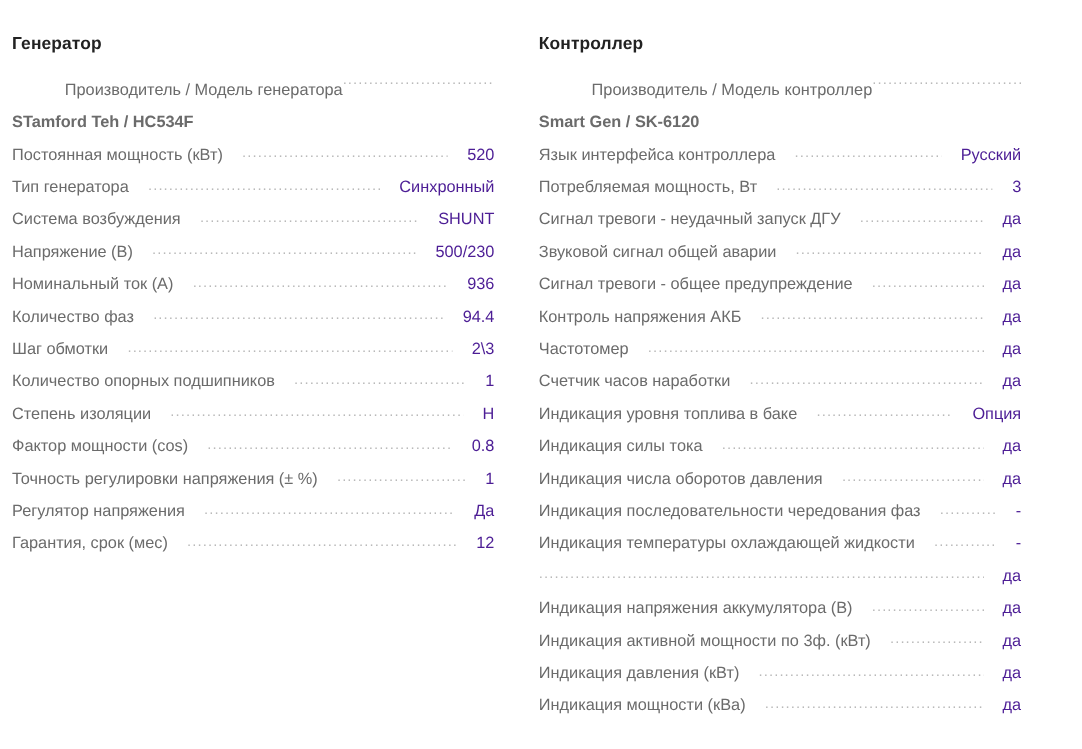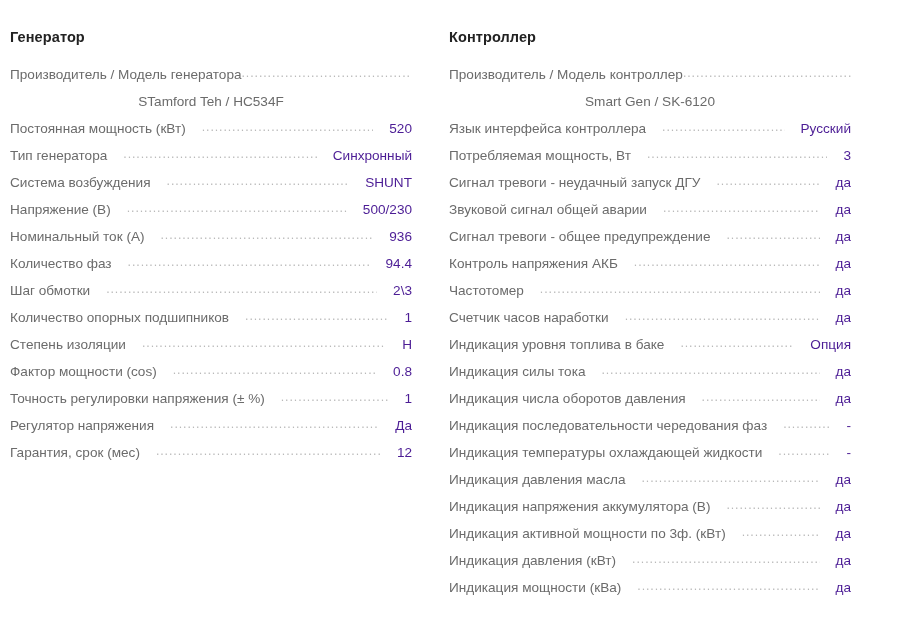--- a/index.html
+++ b/index.html
@@ -79,25 +79,27 @@
     color: #b9b9b9;
     line-height: 13px;
   }
   .spec-row .value {
     flex: 0 0 auto;
     color: #4c1d95;
   }
   
   .spec-row.wrapped .first-line {
     display: flex;
-    align-items: center;
+    align-items: flex-start;
+    margin-left: 44px;
   }
   .spec-row.wrapped .second-line {
-    text-align: center;
+    text-align: left;
     line-height: 27px;
+    font-weight: bold;
   }
 </style>
 </head>
 <body>
 
 <div class="sheet">
 
   <section class="column">
     <h2 class="col-heading">Генератор</h2>
     <ul class="spec-list">
@@ -245,21 +247,20 @@
           <span class="label">Индикация последовательности чередования фаз</span>
           <span class="leader"></span>
           <span class="value">-</span>
         </li>
         <li class="spec-row one-line">
           <span class="label">Индикация температуры охлаждающей жидкости</span>
           <span class="leader"></span>
           <span class="value">-</span>
         </li>
         <li class="spec-row one-line">
-          <span class="label">Индикация давления масла</span>
           <span class="leader"></span>
           <span class="value">да</span>
         </li>
         <li class="spec-row one-line">
           <span class="label">Индикация напряжения аккумулятора (В)</span>
           <span class="leader"></span>
           <span class="value">да</span>
         </li>
         <li class="spec-row one-line">
           <span class="label">Индикация активной мощности по 3ф. (кВт)</span>

